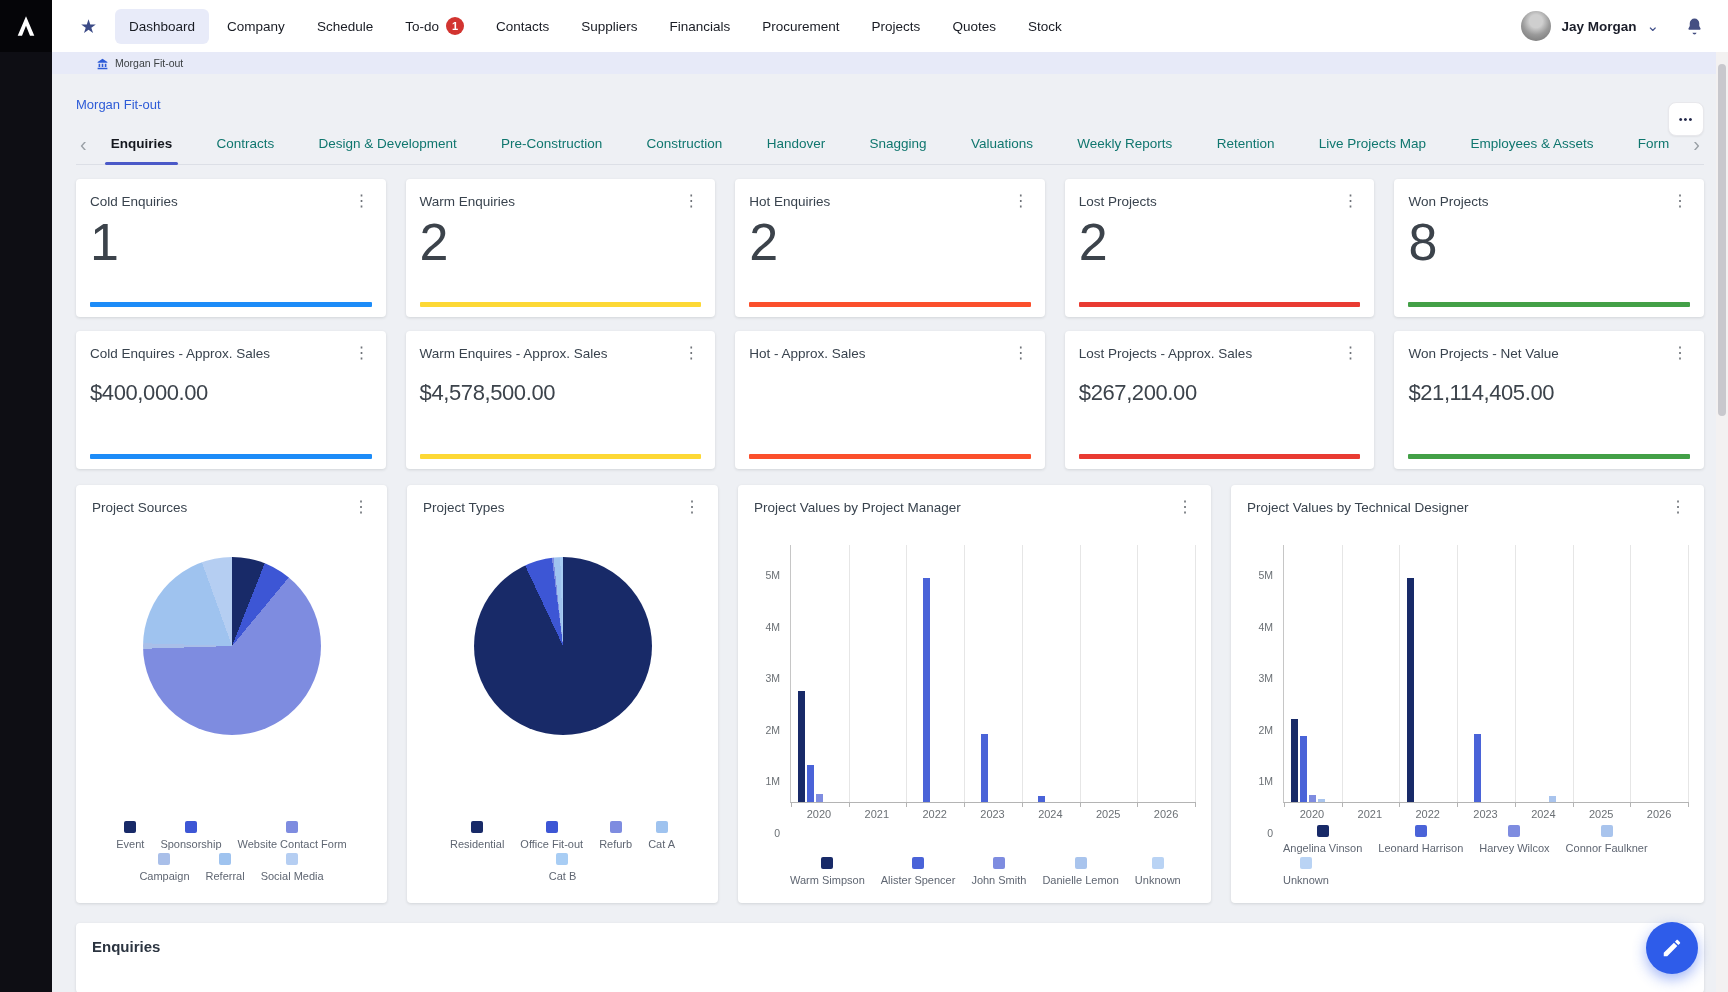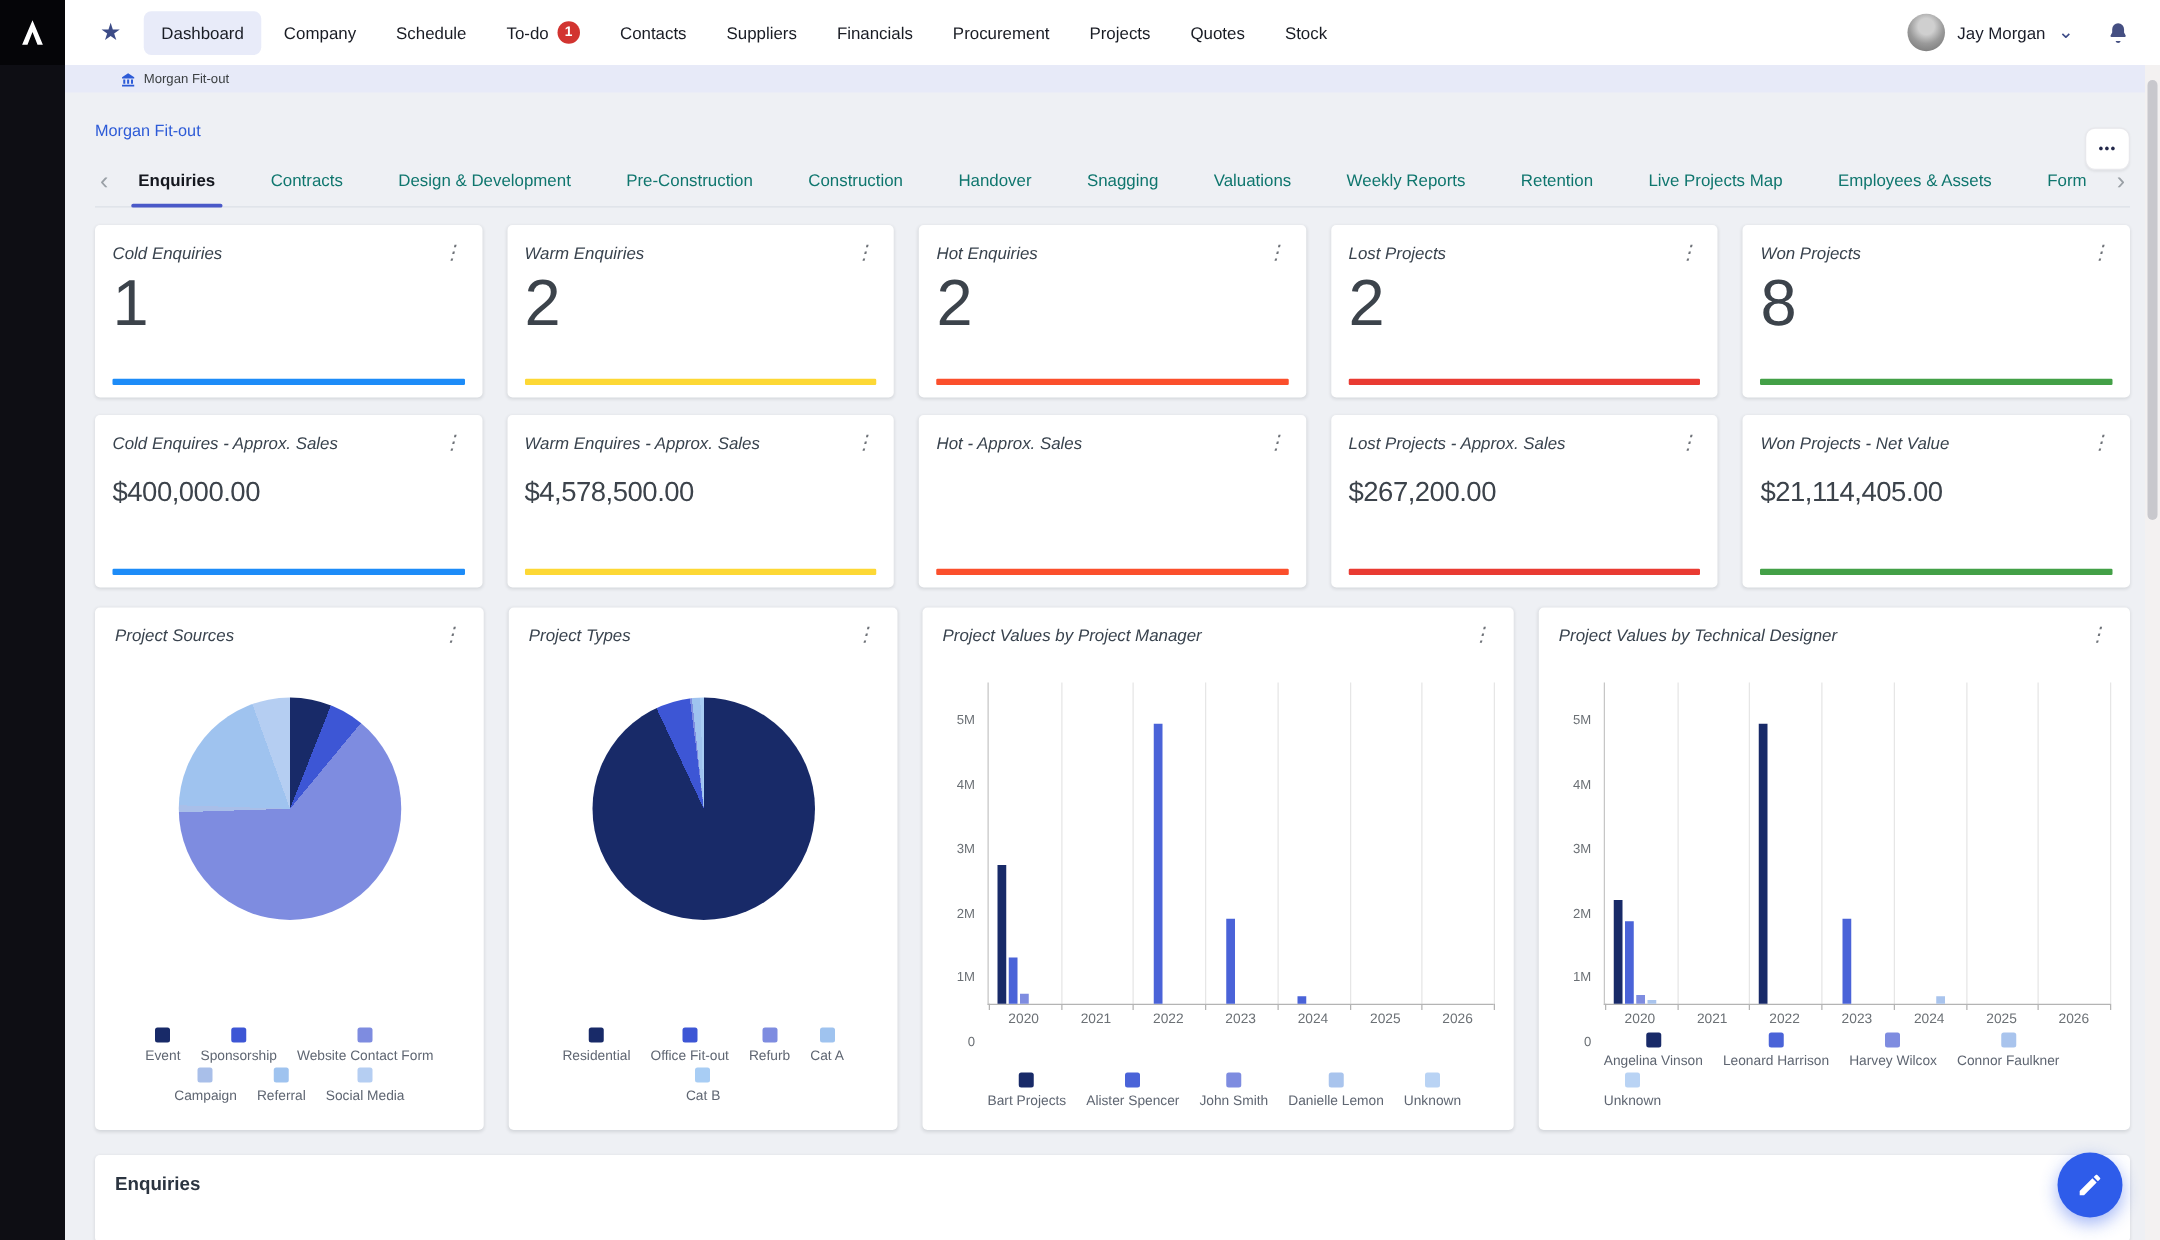--- a/index.html
+++ b/index.html
@@ -17,21 +17,21 @@
   .star { font-size:19px; color:#3c4b87; margin-right:18px; cursor:pointer; }
   .nav-items { display:flex; align-items:center; gap:4px; flex:1; }
   .nav-item { font-size:13.5px; font-weight:500; color:#191c24; padding:10px 14px; border-radius:6px;
     display:flex; align-items:center; cursor:pointer; white-space:nowrap; }
   .nav-item.active { background:#e8ebf9; }
   .nav-badge { margin-left:7px; background:#d23430; color:#fff; width:18px; height:18px; border-radius:50%;
     font-size:11px; display:flex; align-items:center; justify-content:center; font-weight:600; }
   .topbar-right { display:flex; align-items:center; gap:10px; }
   .avatar { width:30px; height:30px; border-radius:50%; cursor:pointer;
     background:radial-gradient(circle at 50% 34%, #cfcfcf 0 26%, #9a9a9a 55%, #6e6e6e 100%); }
-  .user-name { font-size:13.5px; font-weight:400; cursor:pointer; }
+  .user-name { font-size:13.5px; font-weight:700; cursor:pointer; }
   .chev-down { color:#3c4b87; font-size:15px; cursor:pointer; margin-right:16px; line-height:8px; }
   .bell { cursor:pointer; display:flex; }
 
   
   .breadcrumb { position:absolute; left:52px; top:52px; width:1676px; height:22px; background:#e7eaf8;
     display:flex; align-items:center; padding-left:44px; gap:6px; z-index:20; }
   .breadcrumb-label { font-size:10.5px; color:#3c4043; cursor:pointer; }
 
   
   .main { position:absolute; left:52px; top:74px; width:1676px; height:918px; padding:16px 24px 0 24px; overflow:hidden; }
@@ -47,21 +47,21 @@
   .tab-chev { align-self:center; color:#9aa0a6; font-size:20px; cursor:pointer; padding:0 4px; line-height:1; }
   .tabs { flex:1; display:flex; justify-content:space-between; padding:0 10px; }
   .tab { font-size:13.5px; color:#0f766e; display:flex; align-items:center; padding:0 10px; position:relative;
     cursor:pointer; white-space:nowrap; }
   .tab.active { color:#15181f; font-weight:700; }
   .tab.active::after { content:""; position:absolute; left:4px; right:4px; bottom:-1px; height:3px;
     background:#4a59c8; border-radius:2px; }
 
   
   .card { background:#fff; border-radius:4px; box-shadow:0 1px 3px rgba(25,30,40,.13); position:relative; }
-  .card-head { display:flex; justify-content:space-between; align-items:flex-end;font-style:italic; }
+  .card-head { display:flex; justify-content:space-between; align-items:flex-start; }
   .card-title { font-size:13.5px; color:#39434e; }
   .kebab { color:#6f7379; font-size:16px; cursor:pointer; line-height:14px; padding:0 2px; }
 
   .kpi-grid { display:grid; grid-template-columns:repeat(5,1fr); gap:20px; margin-top:14px; }
   .kpi { height:138px; padding:15px 14px; }
   .kpi-value { font-size:52px; font-weight:400; color:#3c434b; letter-spacing:-1px; margin-top:6px; line-height:1.05; }
   .kpi-value.money { font-size:22px; letter-spacing:-0.4px; margin-top:20px; }
   .kpi-accent { position:absolute; left:14px; right:14px; bottom:10px; height:5px; border-radius:1px; }
 
   .charts-grid { display:grid; grid-template-columns:311px 311px 1fr 1fr; gap:20px; margin-top:16px; }
@@ -406,21 +406,21 @@
               <span>2022</span>
               <span>2023</span>
               <span>2024</span>
               <span>2025</span>
               <span>2026</span>
             </div>
           </div>
           <div class="legend left">
             <span class="lg-item">
               <span class="lg-sq" style="background: rgb(24, 42, 104);"></span>
-              <span class="lg-label">Bart Projects</span>
+              <span class="lg-label">Warm Simpson</span>
             </span>
             <span class="lg-item">
               <span class="lg-sq" style="background: rgb(74, 99, 216);"></span>
               <span class="lg-label">Alister Spencer</span>
             </span>
             <span class="lg-item">
               <span class="lg-sq" style="background: rgb(126, 140, 224);"></span>
               <span class="lg-label">John Smith</span>
             </span>
             <span class="lg-item">

